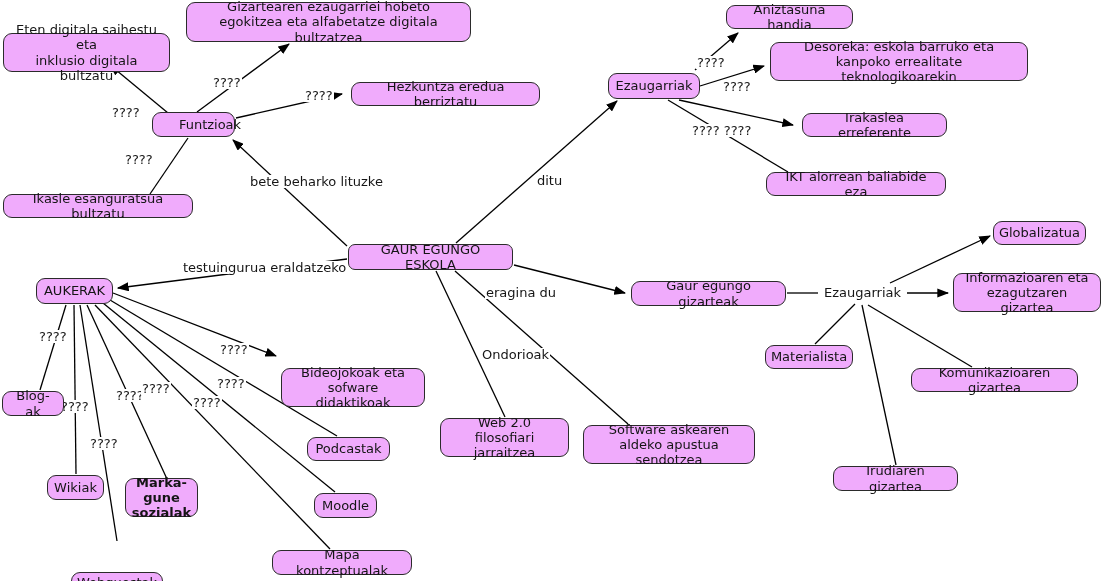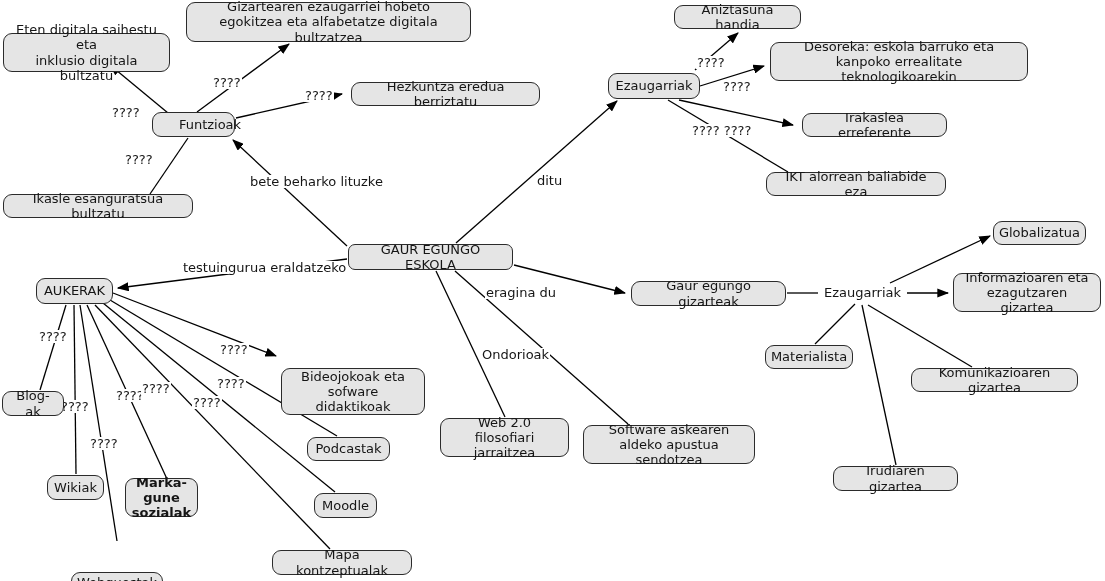--- a/index.html
+++ b/index.html
@@ -18,21 +18,21 @@
   #edges {
     position: absolute;
     left: 0;
     top: 0;
     width: 1105px;
     height: 581px;
   }
   .node {
     position: absolute;
     box-sizing: border-box;
-    background: #e5e5e5;
+    background: #f0abfc;
     border: 1.4px solid #2b2b2b;
     border-radius: 9px;
     color: #151515;
     display: flex;
     align-items: center;
     justify-content: center;
     text-align: center;
     line-height: 1.18;
     font-size: 13px;
     padding: 2px 7px;
@@ -120,37 +120,37 @@
       <div class="elabel" style="left: 219px; top: 343px;">????</div>
     </div>
   <div id="node-layer">
       <div class="node" style="left: 3px; top: 33px; width: 167px; height: 39px;">Eten digitala saihestu eta
 inklusio digitala bultzatu</div>
       <div class="node" style="left: 186px; top: 2px; width: 285px; height: 40px;">Gizartearen ezaugarriei hobeto
 egokitzea eta alfabetatze digitala bultzatzea</div>
       <div class="node" style="left: 351px; top: 82px; width: 189px; height: 24px;">Hezkuntza eredua berriztatu</div>
       <div class="node" style="left: 152px; top: 112px; width: 83px; height: 25px; padding-left: 40px;">Funtzioak</div>
       <div class="node" style="left: 3px; top: 194px; width: 190px; height: 24px;">Ikasle esanguratsua bultzatu</div>
-      <div class="node" style="left: 674px; top: 5px; width: 127px; height: 24px;">Aniztasuna handia</div>
+      <div class="node" style="left: 726px; top: 5px; width: 127px; height: 24px;">Aniztasuna handia</div>
       <div class="node" style="left: 608px; top: 73px; width: 92px; height: 26px;">Ezaugarriak</div>
       <div class="node" style="left: 770px; top: 42px; width: 258px; height: 39px;">Desoreka: eskola barruko eta
 kanpoko errealitate teknologikoarekin</div>
       <div class="node" style="left: 802px; top: 113px; width: 145px; height: 24px;">Irakaslea erreferente</div>
       <div class="node" style="left: 766px; top: 172px; width: 180px; height: 24px;">IKT alorrean baliabide eza</div>
       <div class="node" style="left: 348px; top: 244px; width: 165px; height: 26px; border-radius: 7px;">GAUR EGUNGO ESKOLA</div>
       <div class="node" style="left: 36px; top: 278px; width: 77px; height: 26px;">AUKERAK</div>
       <div class="node" style="left: 631px; top: 281px; width: 155px; height: 25px;">Gaur egungo gizarteak</div>
       <div class="node plain" style="left: 820px; top: 284px; width: 85px; height: 18px;">Ezaugarriak</div>
       <div class="node" style="left: 993px; top: 221px; width: 93px; height: 24px;">Globalizatua</div>
       <div class="node" style="left: 953px; top: 273px; width: 148px; height: 39px;">Informazioaren eta
 ezagutzaren gizartea</div>
       <div class="node" style="left: 765px; top: 345px; width: 88px; height: 24px;">Materialista</div>
       <div class="node" style="left: 911px; top: 368px; width: 167px; height: 24px;">Komunikazioaren gizartea</div>
       <div class="node" style="left: 833px; top: 466px; width: 125px; height: 25px;">Irudiaren gizartea</div>
-      <div class="node" style="left: 281px; top: 368px; width: 144px; height: 47px;">Bideojokoak eta
+      <div class="node" style="left: 281px; top: 368px; width: 144px; height: 39px;">Bideojokoak eta
 sofware didaktikoak</div>
       <div class="node" style="left: 307px; top: 437px; width: 83px; height: 24px;">Podcastak</div>
       <div class="node" style="left: 314px; top: 493px; width: 63px; height: 25px;">Moodle</div>
       <div class="node" style="left: 272px; top: 550px; width: 140px; height: 25px;">Mapa kontzeptualak</div>
       <div class="node" style="left: 2px; top: 391px; width: 62px; height: 25px;">Blog-ak</div>
       <div class="node" style="left: 47px; top: 475px; width: 57px; height: 25px;">Wikiak</div>
       <div class="node" style="left: 125px; top: 478px; width: 73px; height: 39px; font-weight: bold;">Marka-gune
 sozialak</div>
       <div class="node" style="left: 71px; top: 572px; width: 92px; height: 22px; border-radius: 9px;">Webquestak</div>
       <div class="node" style="left: 440px; top: 418px; width: 129px; height: 39px;">Web 2.0

